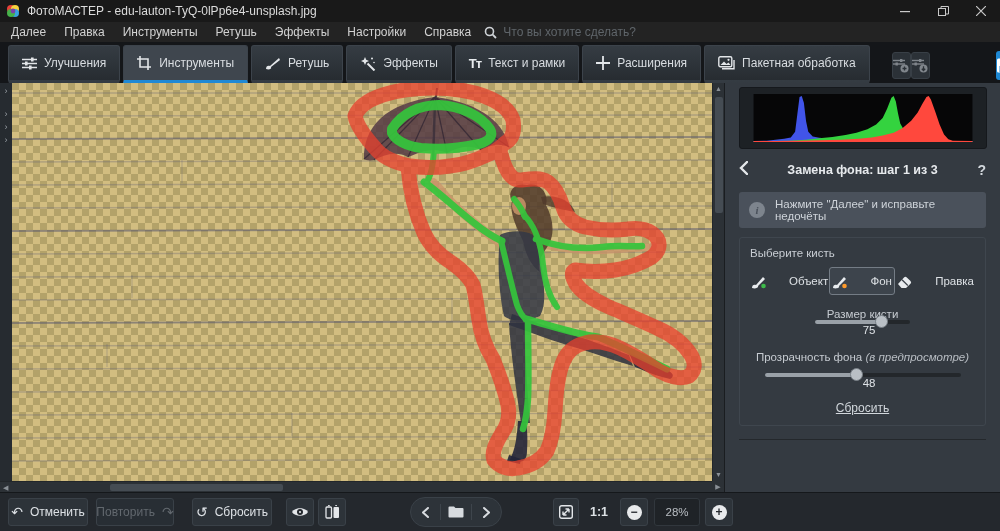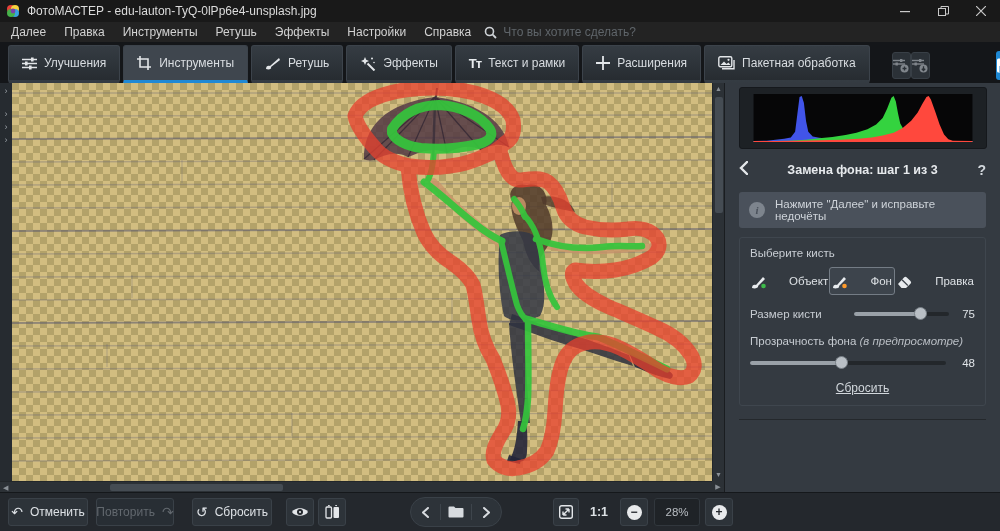--- a/index.html
+++ b/index.html
@@ -53,21 +53,21 @@
   .stephdr .ttl { flex:1; text-align:center; font-size:12.5px; font-weight:bold; color:#e7eaed; }
   .stephdr .help { width:22px; text-align:right; font-size:14px; font-weight:bold; color:#d3d8dd; }
   .infobox { margin-top:8px; height:36px; background:#4a515b; border-radius:3px; display:flex; align-items:center; padding:0 10px; gap:10px; }
   .infobox .iic { width:16px; height:16px; border-radius:50%; background:#7d848d; color:#4a515b; font-size:11px; font-weight:bold; font-style:italic; text-align:center; line-height:16px; flex:none; font-family:"Liberation Serif",serif; }
   .infobox .msg { font-size:11.5px; color:#ced3d9; }
   .brushbox { margin-top:9px; border:1px solid #3f464e; border-radius:3px; padding:9px 10px 10px 10px; }
   .blabel { font-size:11.5px; color:#c8cdd3; }
   .brow { display:flex; margin-top:8px; }
   .bbtn { flex:1; height:28px; display:flex; align-items:center; justify-content:center; gap:22px; color:#dde1e5; font-size:11.5px; border:1px solid transparent; border-radius:3px; }
   .bbtn.sel { background:#3d444c; border:1px solid #747c85; }
-  .srow { display:flex; align-items:center; margin-top:13px; }
+  .srow { display:flex; align-items:center; margin-top:13px;flex-direction:column; }
   .srow .slabel { flex:1; font-size:11.5px; color:#c6cbd1; }
   .srow .slabel i { color:#b9bec4; }
   .track { position:relative; width:95px; height:4px; border-radius:2px; background:#23272b; }
   .track.wide { width:196px; }
   .track .fill { position:absolute; left:0; top:0; height:4px; border-radius:2px; background:#9aa1a8; }
   .track .knob { position:absolute; top:-5px; width:13px; height:13px; border-radius:50%; background:#b9bfc5; border:1px solid #787f86; margin-left:-7px; }
   .sval { width:26px; text-align:right; font-size:11.5px; color:#dfe3e7; }
   .resetlink { margin-top:12px; text-align:center; font-size:12px; color:#d2d7dc; text-decoration:underline; }
   .actions { display:flex; margin-top:11px; gap:8px; }
   .nextbtn { width:120px; height:27px; background:#1e88d3; border-radius:3px; display:flex; align-items:center; color:#fff; font-size:12px; padding:0 10px 0 0; }

